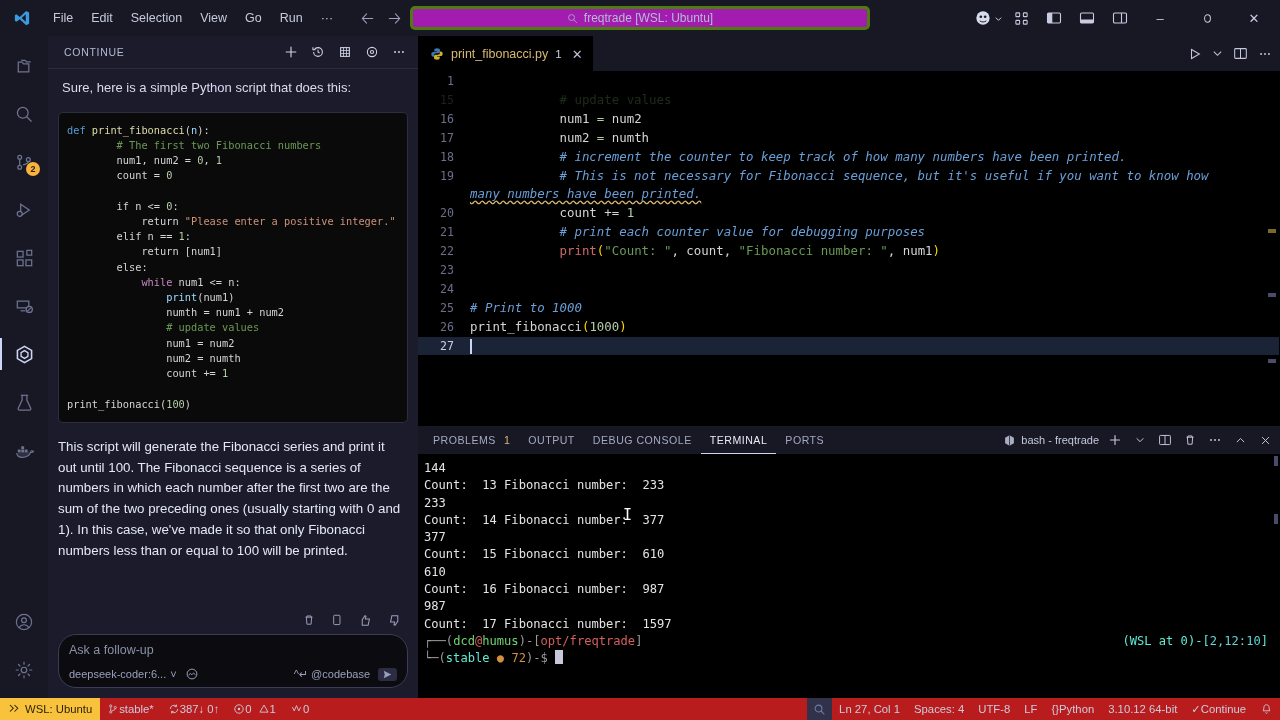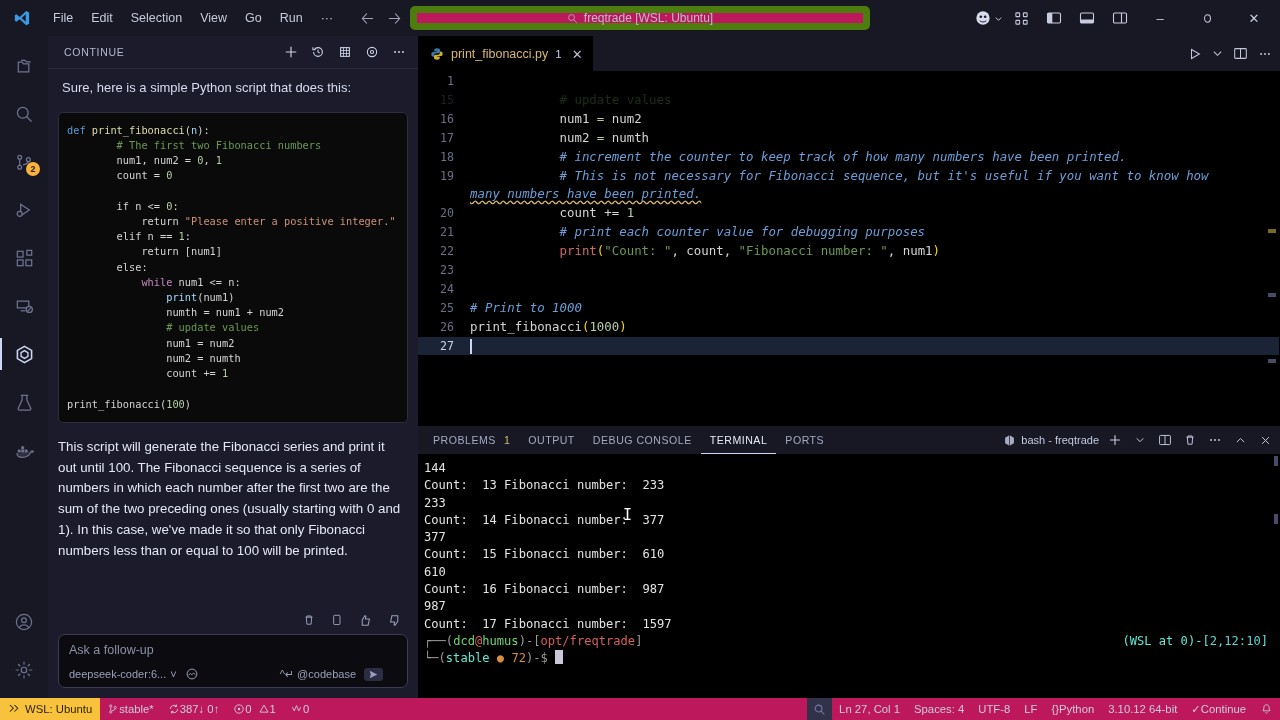--- a/index.html
+++ b/index.html
@@ -22,21 +22,21 @@
   .tb-logo { width: 44px; display:flex; align-items:center; justify-content:center; }
   .tb-menu { display: flex; align-items: center; gap: 0px; }
   .tb-menu .mi {
     font-size: 12.5px; color: #c5cadb; padding: 4px 9px; border-radius: 4px;
     white-space: nowrap;
   }
   .tb-nav { display:flex; align-items:center; gap:12px; margin-left: 18px; color:#8e93ab; }
   .tb-search-wrap { position:absolute; left: 50%; transform: translateX(-50%); }
   .tb-search {
     width: 460px; height: 24px;
-    background: #be185d; border: 7px solid #4d7c0f; border-radius: 5px;
+    background: #a21caf; border: 3px solid #4d7c0f; border-radius: 5px;
     display: flex; align-items: center; justify-content: center; gap: 6px;
     font-size: 12px; color: #b6bcd0;
   }
   .tb-right { margin-left: auto; display:flex; align-items:center; gap: 3px; padding-right: 4px;}
   .tb-ricon { width: 30px; height: 26px; display:flex; align-items:center; justify-content:center; color:#c8cce0; }
   .win-btn { width: 44px; height: 34px; display:flex; align-items:center; justify-content:center; color:#c8cce0; font-size: 13px;}
   .accounts { display:flex; align-items:center; gap:2px; color:#d6dbef; }
 
   
   .body { flex: 1; display: flex; min-height: 0; }
@@ -87,22 +87,22 @@
     font-size: 10.3px; line-height: 15.2px;
     color: #d4d4d4; white-space: pre; overflow: hidden;
   }
   .sb-para {
     font-size: 13.3px; line-height: 20.8px; color: #e3e7f7;
     padding: 14px 16px 0 10px;
   }
   .sb-footer { padding: 0 10px 10px 10px; }
   .sb-fb { display:flex; justify-content:flex-end; gap: 14px; color:#9aa0ba; padding: 8px 6px 6px 0; }
   .sb-input {
-    background: #0b0b10; border: 1px solid #3c3c58; border-radius: 7px;
-    padding: 8px 24px 6px 10px;
+    background: #0b0b10; border: 1px solid #3c3c58; border-radius: 18px;
+    padding: 8px 10px 6px 10px;
   }
   .sb-input-ph { font-size: 12.5px; color: #8b90a8; padding-bottom: 10px; }
   .sb-input-row { display:flex; align-items:center; gap: 8px; font-size: 11px; color:#9aa0ba; }
   .sb-model { display:flex; align-items:center; gap:4px; }
   .sb-input-right { margin-left:auto; display:flex; align-items:center; gap:8px; }
   .sb-atbtn { background:#2c2c44; border-radius:3px; padding:1px 4px; color:#aeb4cc; font-size:10px; }
 
   
   .editor-area { flex:1; display:flex; flex-direction:column; min-width:0; background:#000; }
   .tabbar { height: 35px; flex:0 0 35px; background:#181825; display:flex; align-items:stretch; }
@@ -187,21 +187,21 @@
   .t-orange { color:#d68f3f; }
   .term-cursor { display:inline-block; width:8px; height:14px; background:#c8c8d8; vertical-align:-2px; }
   .term-right { position:absolute; right: 12px; }
   .mouse-cursor {
     position:absolute; color:#fff; font-family:"DejaVu Sans Mono",monospace; font-size:15px;
   }
   .term-scroll-mark { position:absolute; right:2px; width:4px; height:10px; background:#4a4a6a; }
 
   
   .statusbar {
-    height: 22px; flex:0 0 22px; background:#be185d; display:flex; align-items:center;
+    height: 22px; flex:0 0 22px; background:#b91c1c; display:flex; align-items:center;
     font-size: 11.3px; color:#c7ccdf;
   }
   .sb-remote {
     background:#f9c23c; color:#2d2408; height:22px; display:flex; align-items:center;
     gap:5px; padding: 0 8px; font-size: 11.3px; font-weight: 500;
   }
   .st-item { display:flex; align-items:center; gap:0; padding: 0 7px; height:22px; }
   .st-right { margin-left:auto; display:flex; align-items:center; }
   .st-search-hl { background:#31314a; padding: 0 6px; height:22px; display:flex; align-items:center;}
   svg { display:block; }

